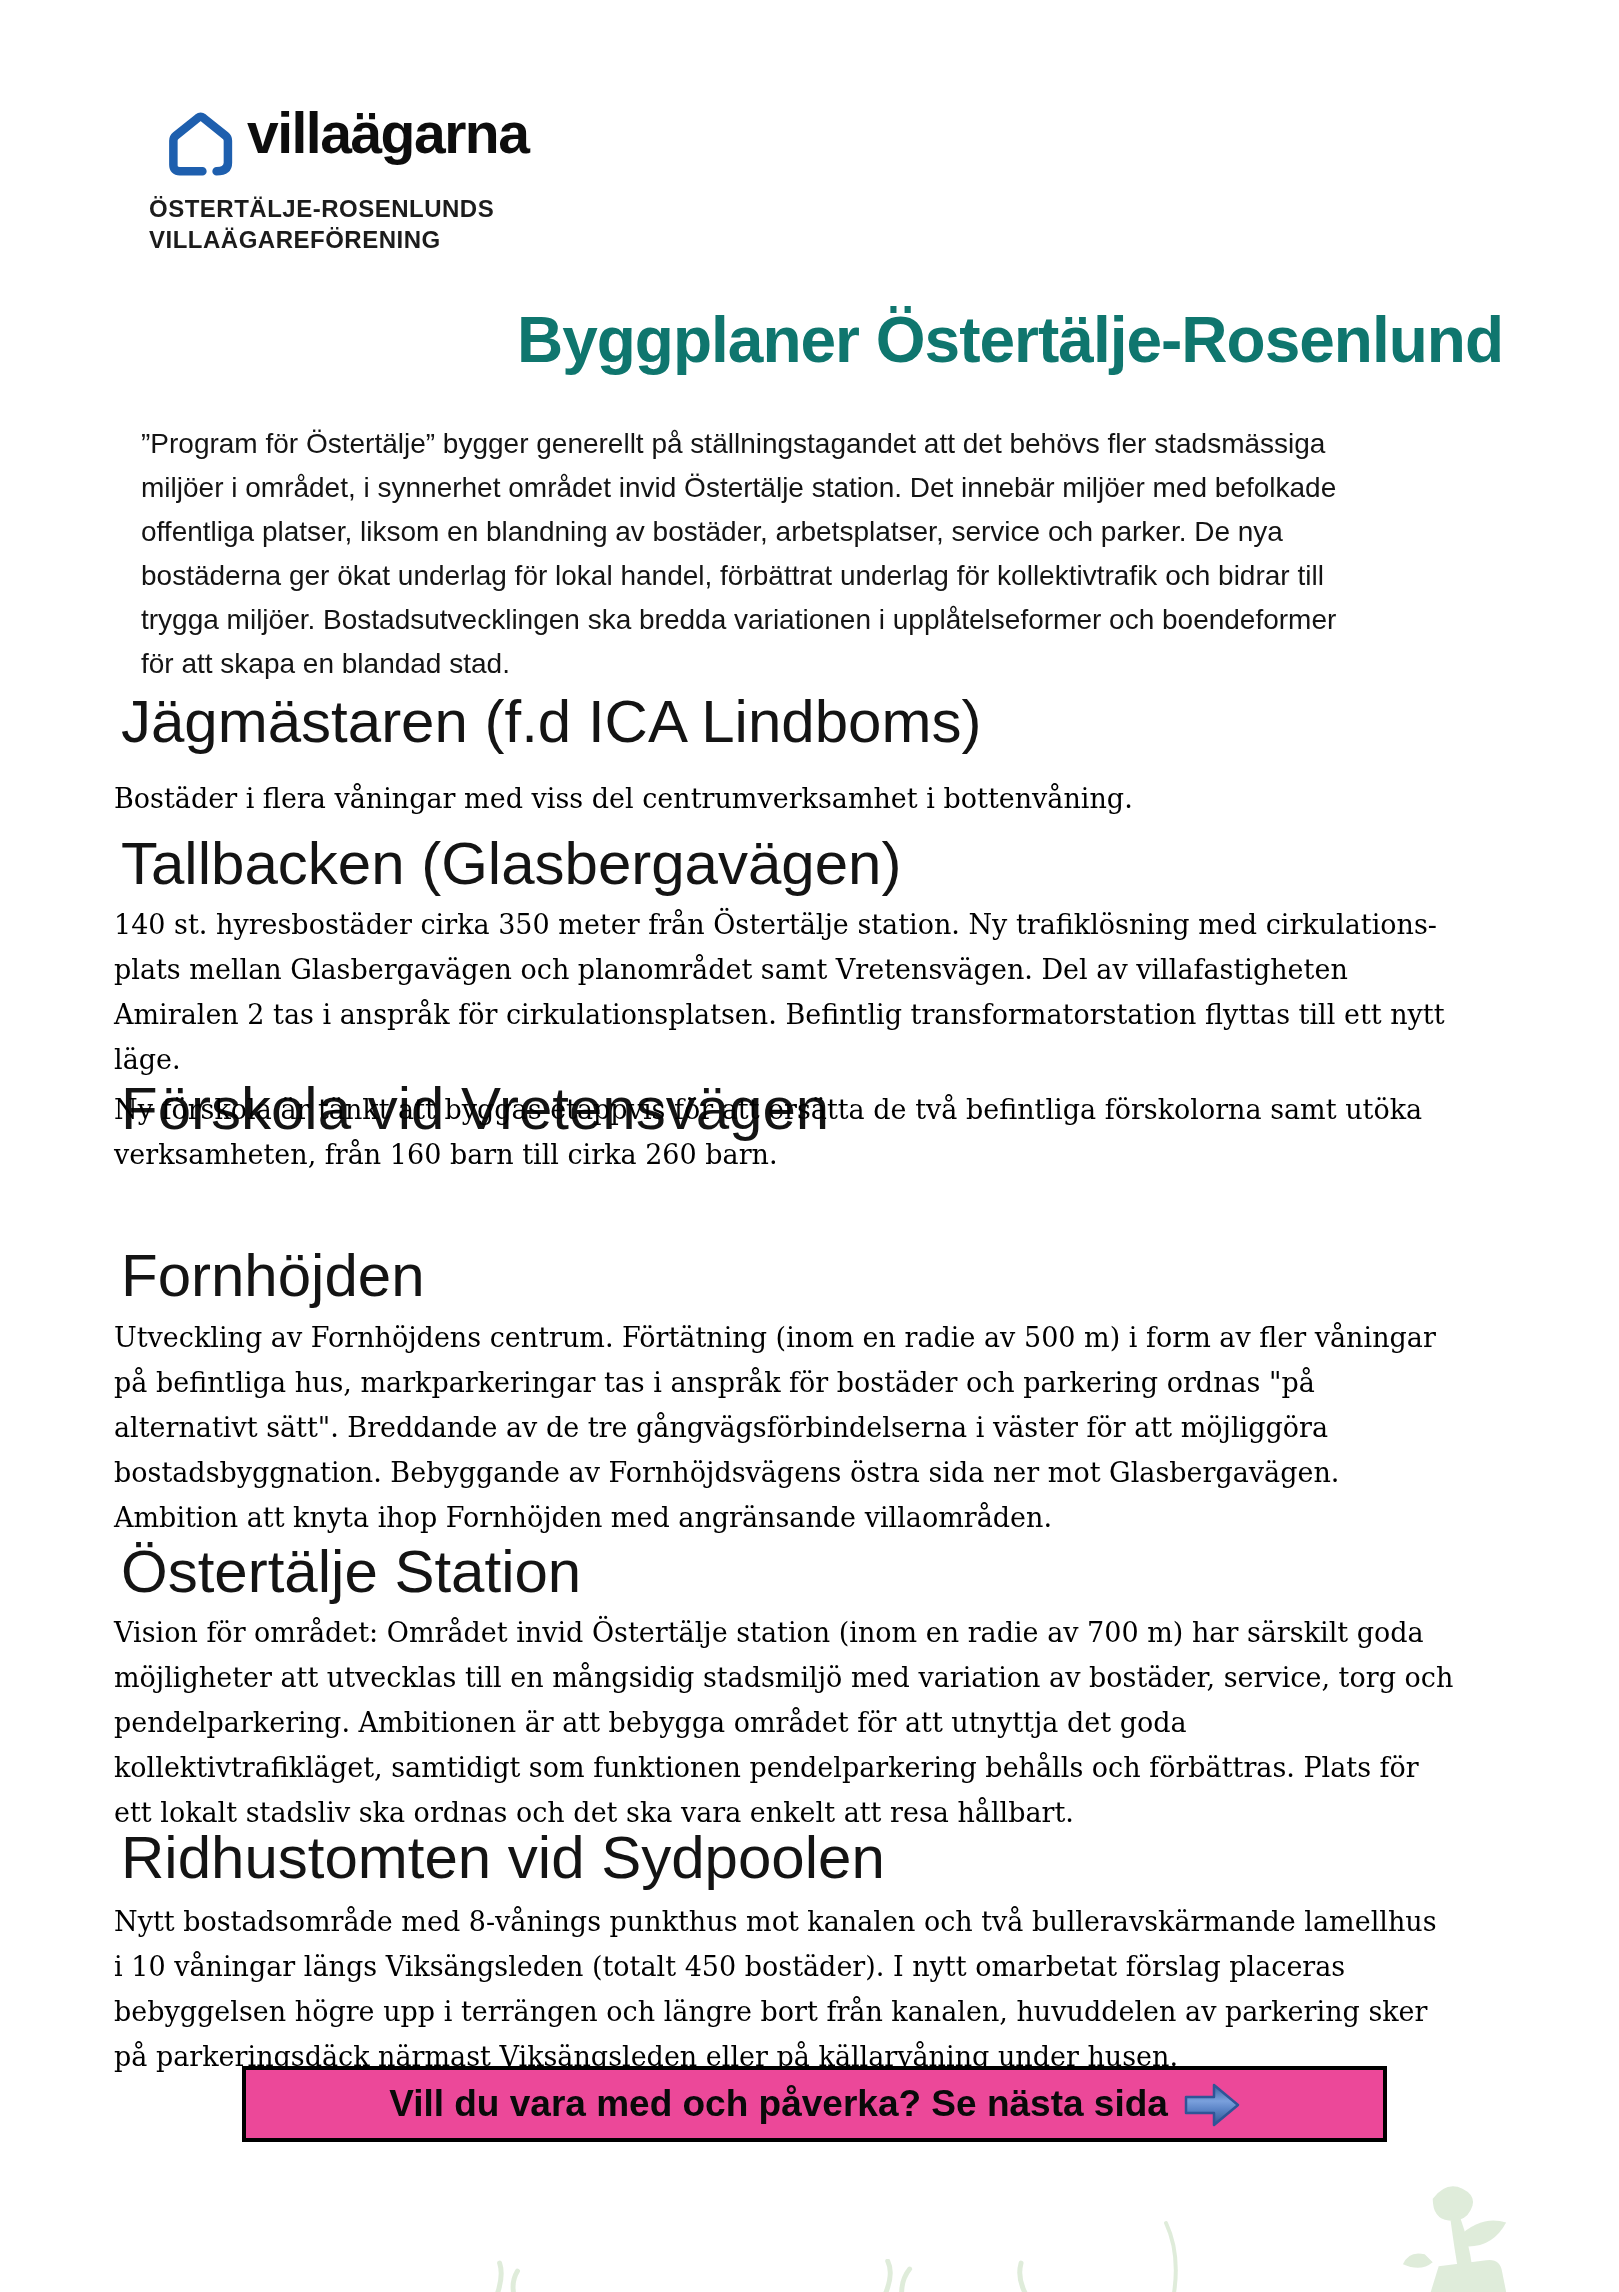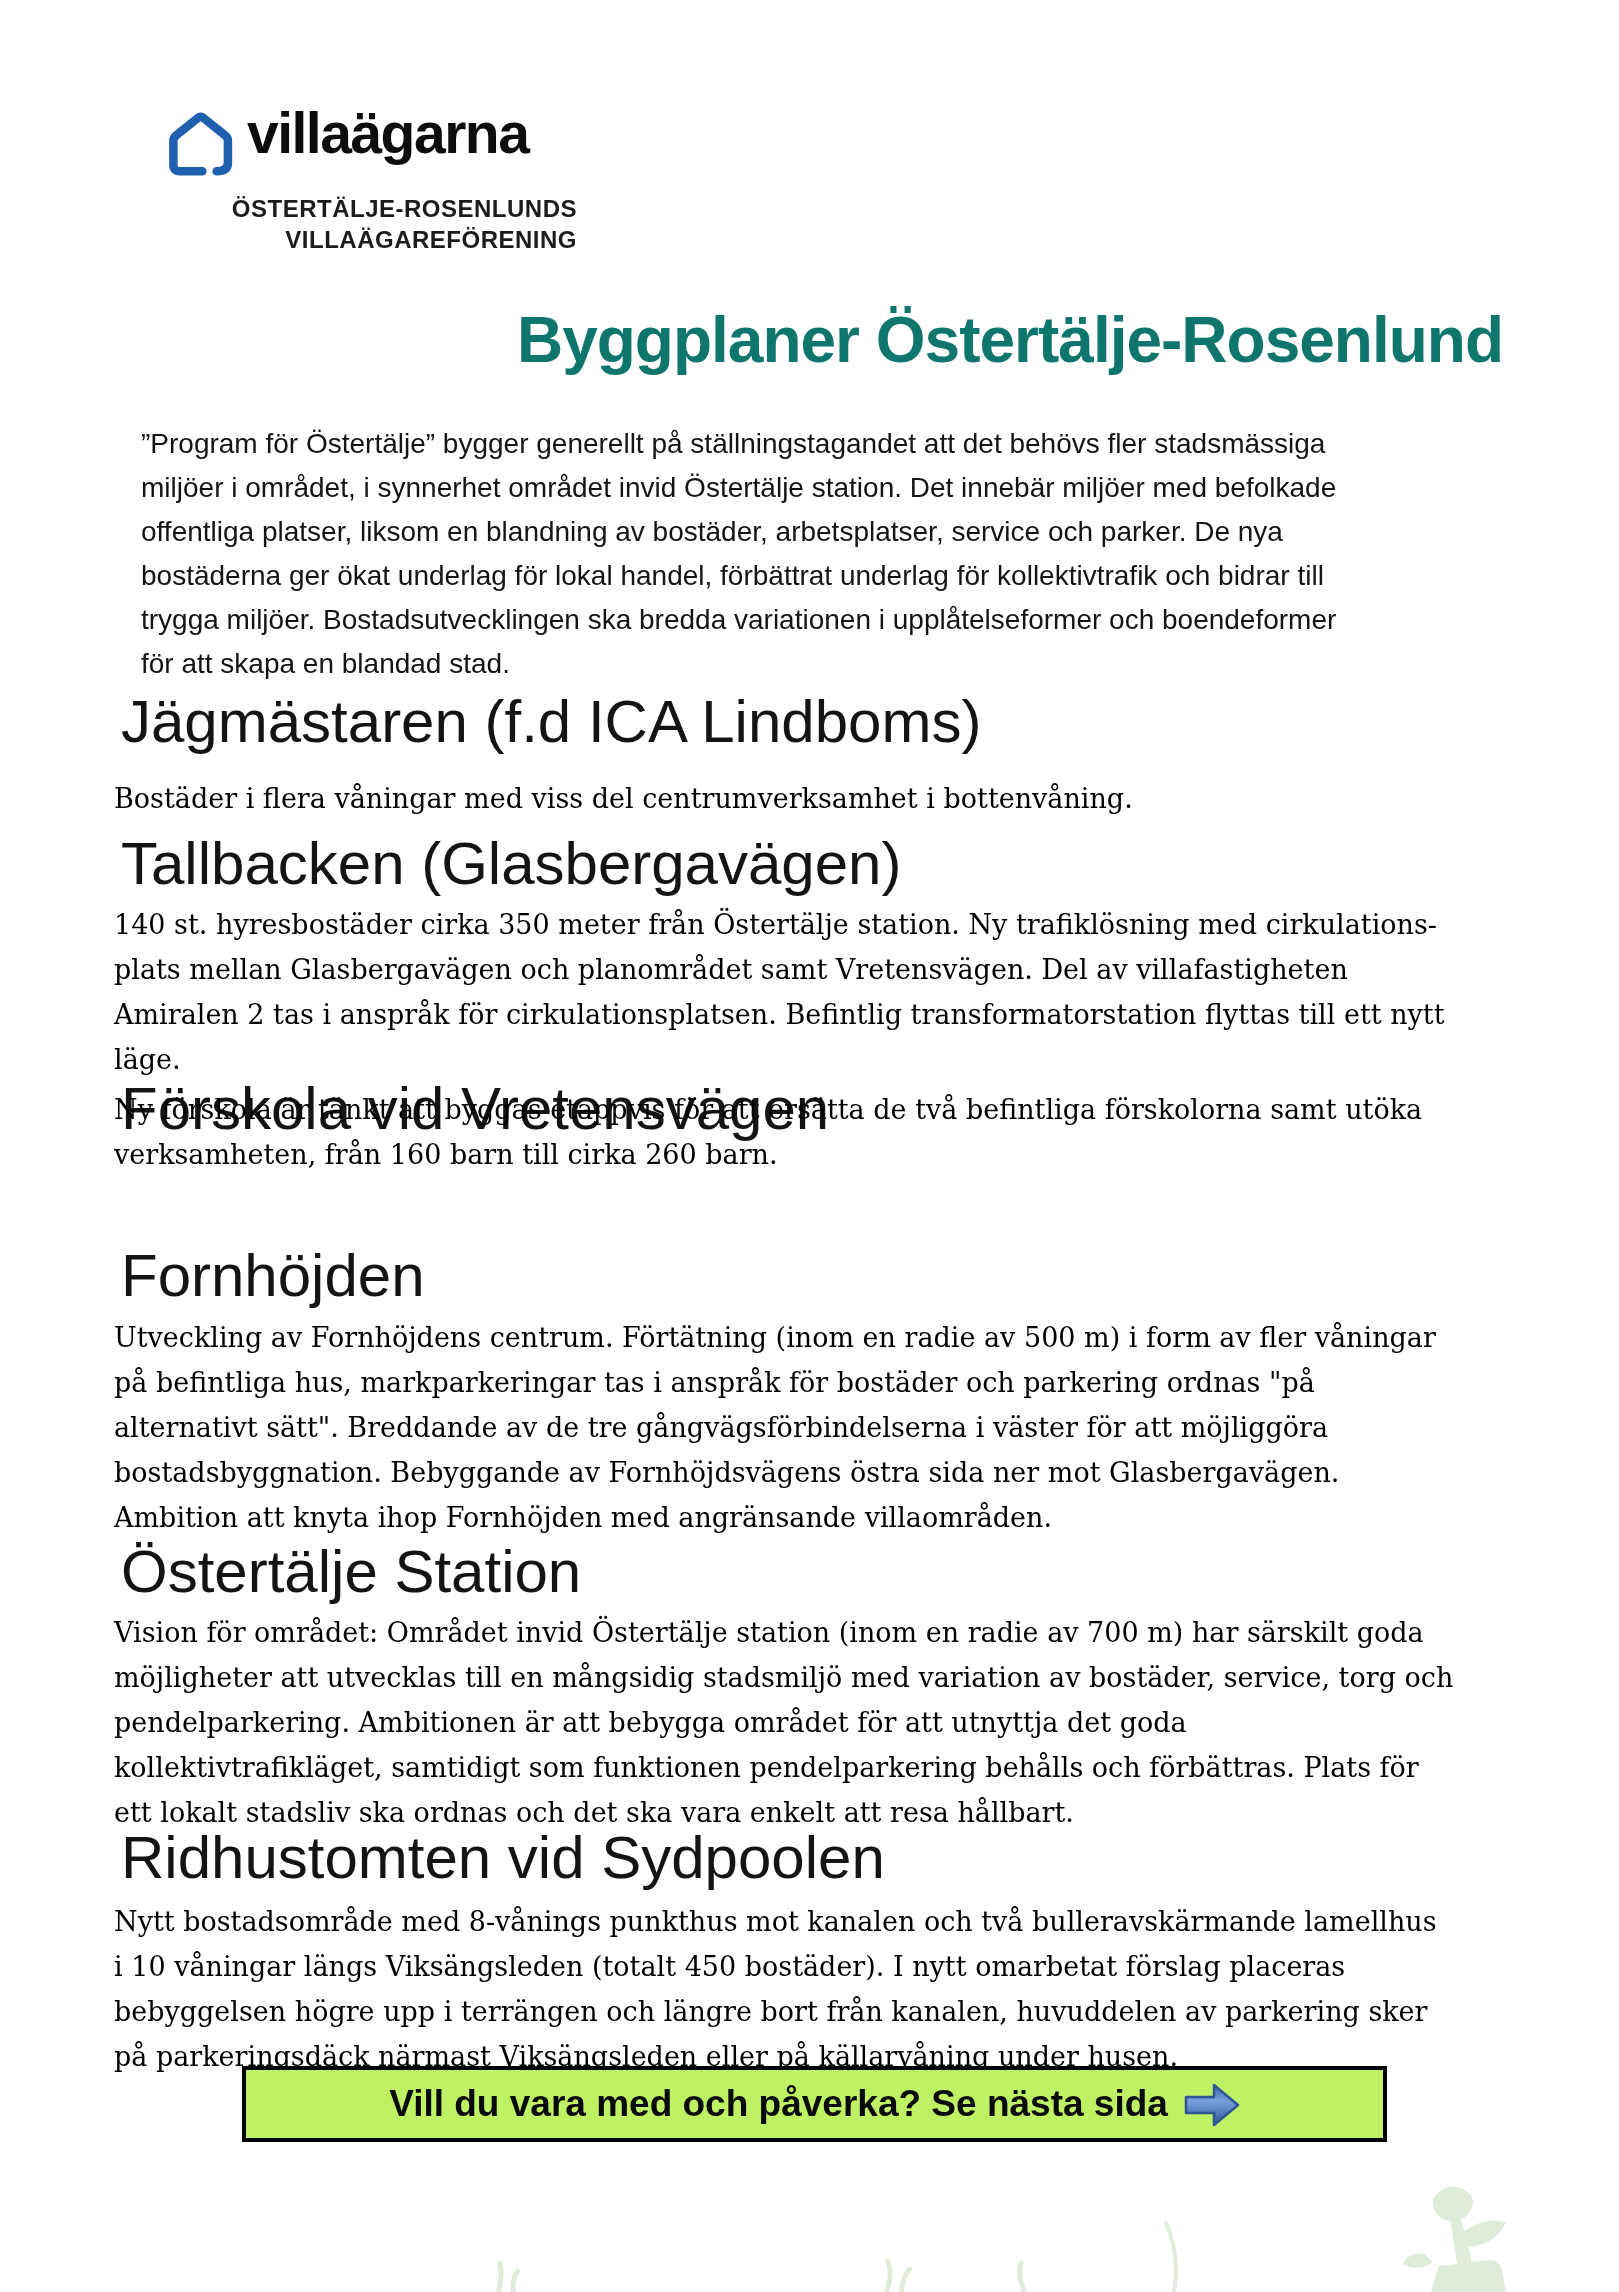--- a/index.html
+++ b/index.html
@@ -15,21 +15,21 @@
 
   
   .house-icon{left:167px;top:107px;width:68px;height:76px;}
   .brand{
     left:247px;top:102px;
     font-size:57px;line-height:62px;font-weight:700;
     letter-spacing:-1.5px;color:#0d0d0d;white-space:nowrap;
   }
   .org{
     left:149px;top:193px;width:428px;
-    text-align:right;
+    text-align:left;
     font-size:24px;line-height:31px;font-weight:700;
     letter-spacing:0.5px;color:#1c1c1c;
   }
 
   
   .title{
     left:114px;top:304px;width:1389px;
     text-align:right;
     font-size:64px;line-height:72px;font-weight:700;
     letter-spacing:-1px;color:#0f766e;white-space:nowrap;
@@ -53,21 +53,21 @@
     font-family:"DejaVu Serif","Liberation Serif",serif;
     font-size:27px;line-height:45px;
     color:#000;white-space:nowrap;margin-top:20px;
   }
 
   
   .cta{
     left:242px;top:2066px;width:1137px;height:68px;
     border:4px solid #000;
     display:flex;align-items:center;justify-content:center;
-    gap:16px;background:#bef264;
+    gap:16px;background:#ec4899;
   }
   .cta-label{
     font-size:37px;font-weight:700;color:#0a0a0a;white-space:nowrap;
   }
   .cta-arrow{width:56px;height:48px;margin-top:2px;}
 
   
   .wm{opacity:0.9;}
 </style>
 </head>

